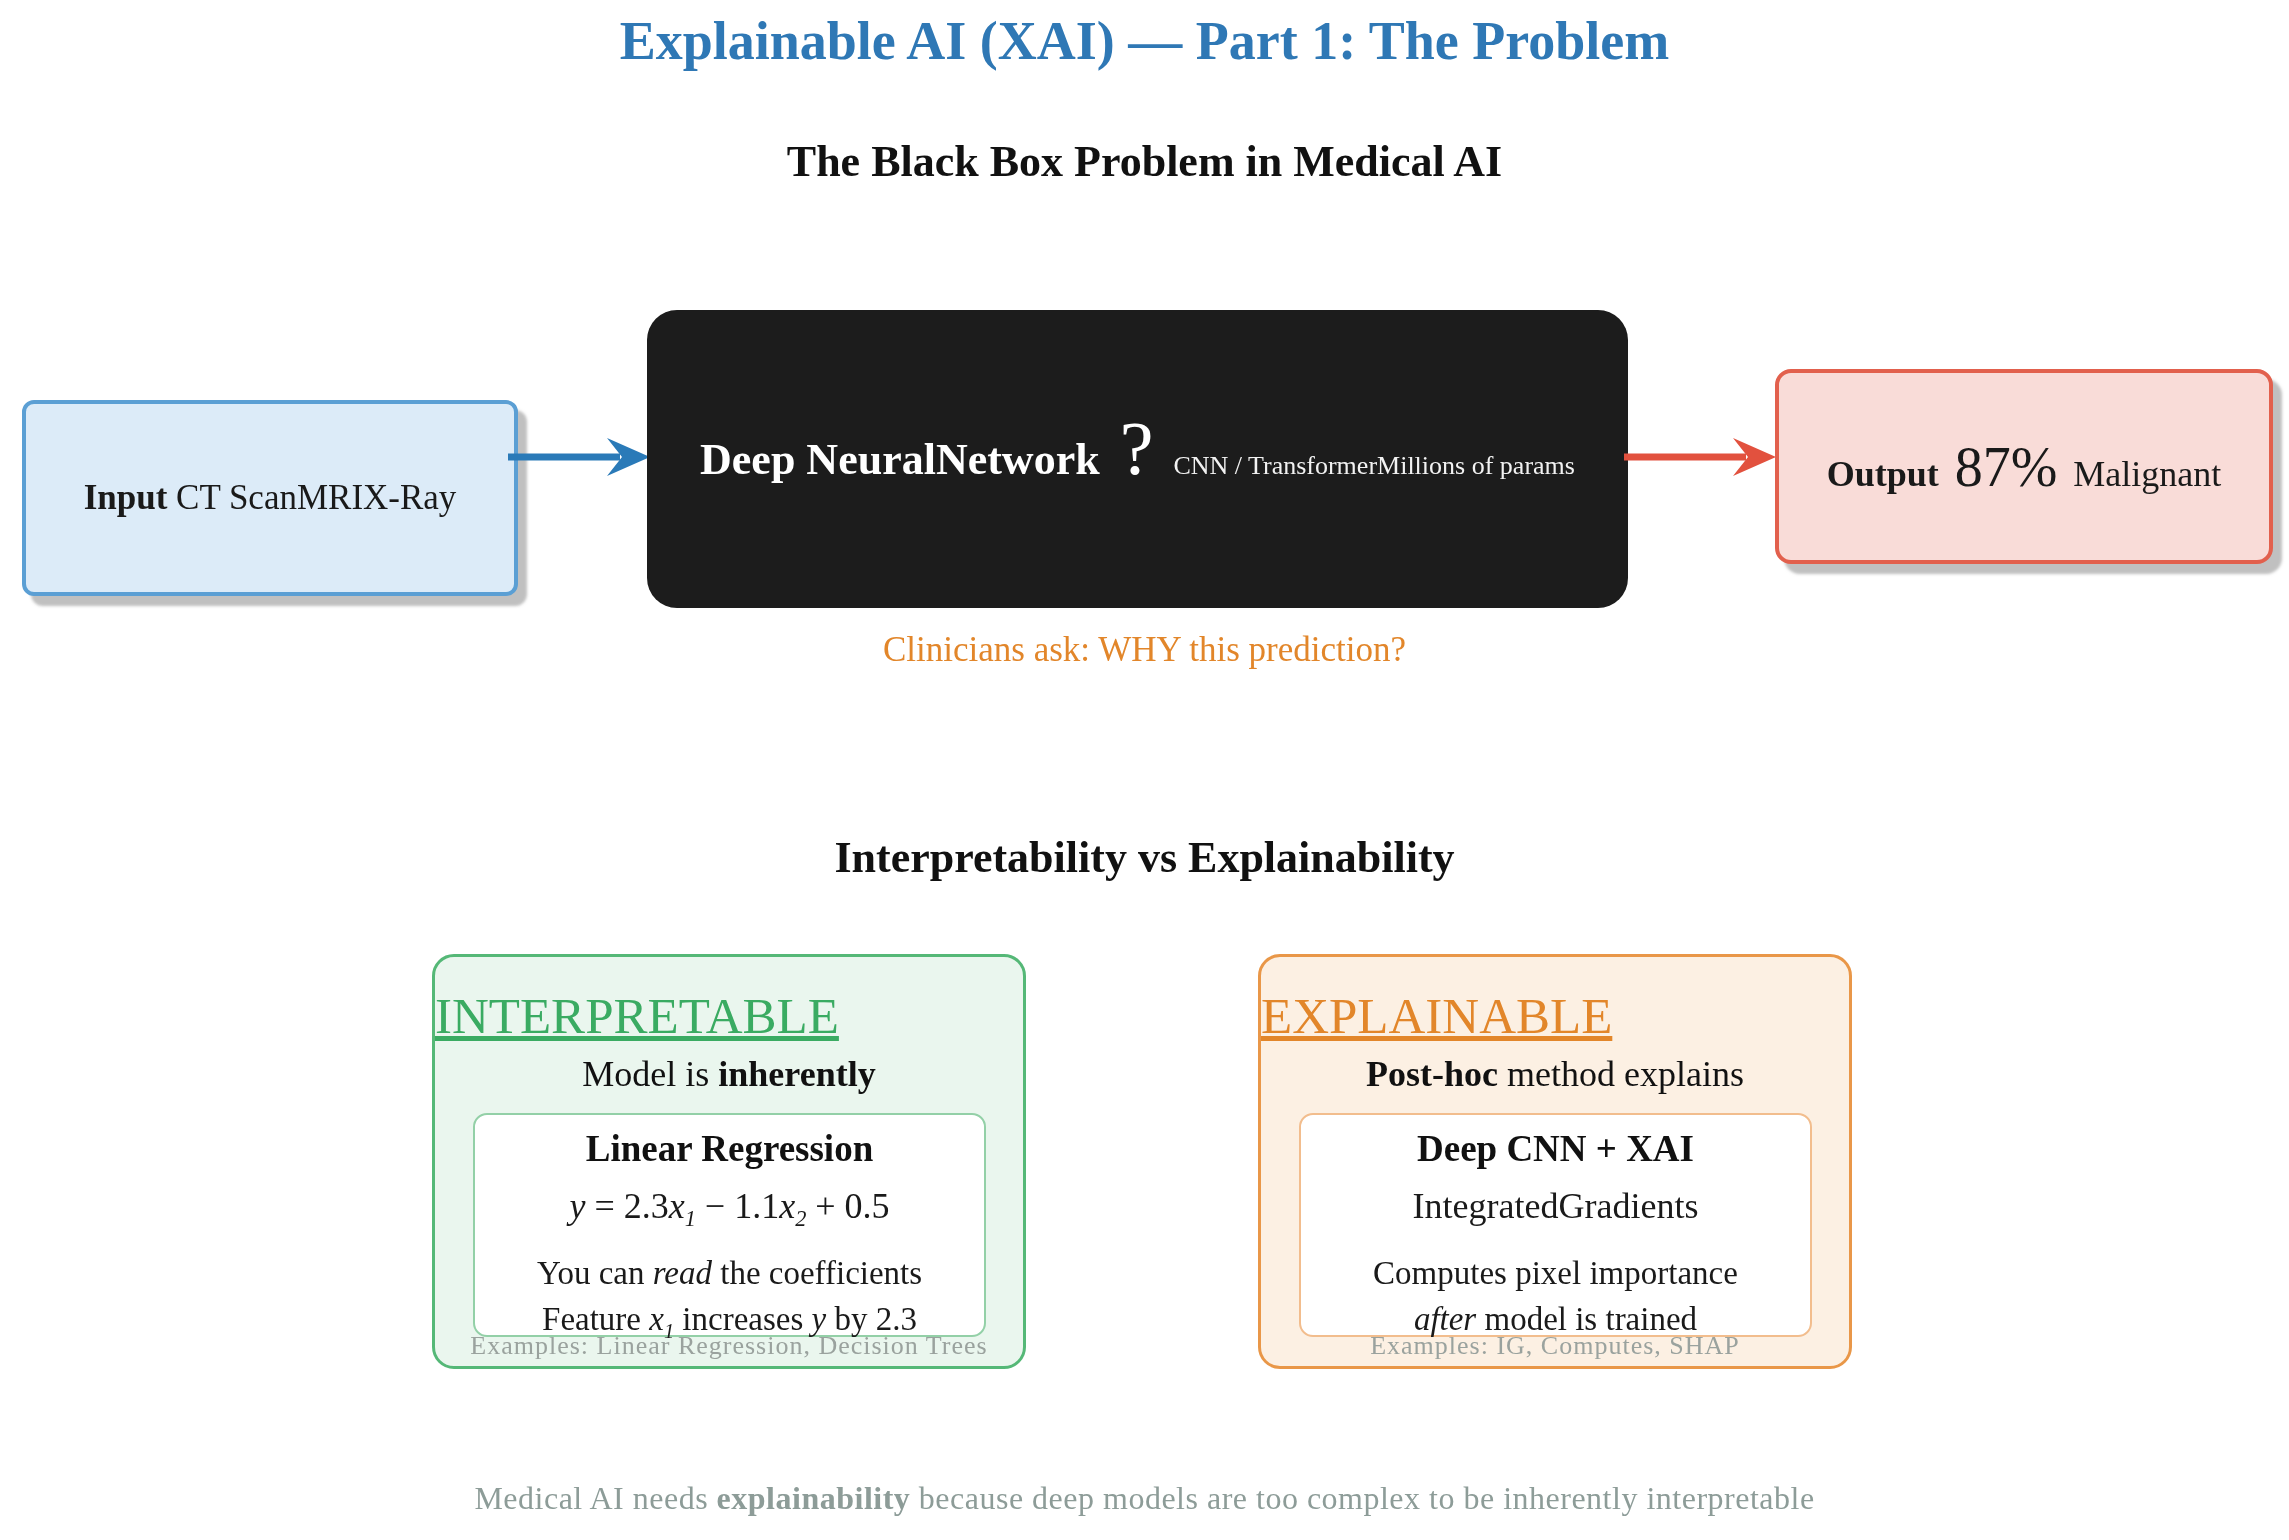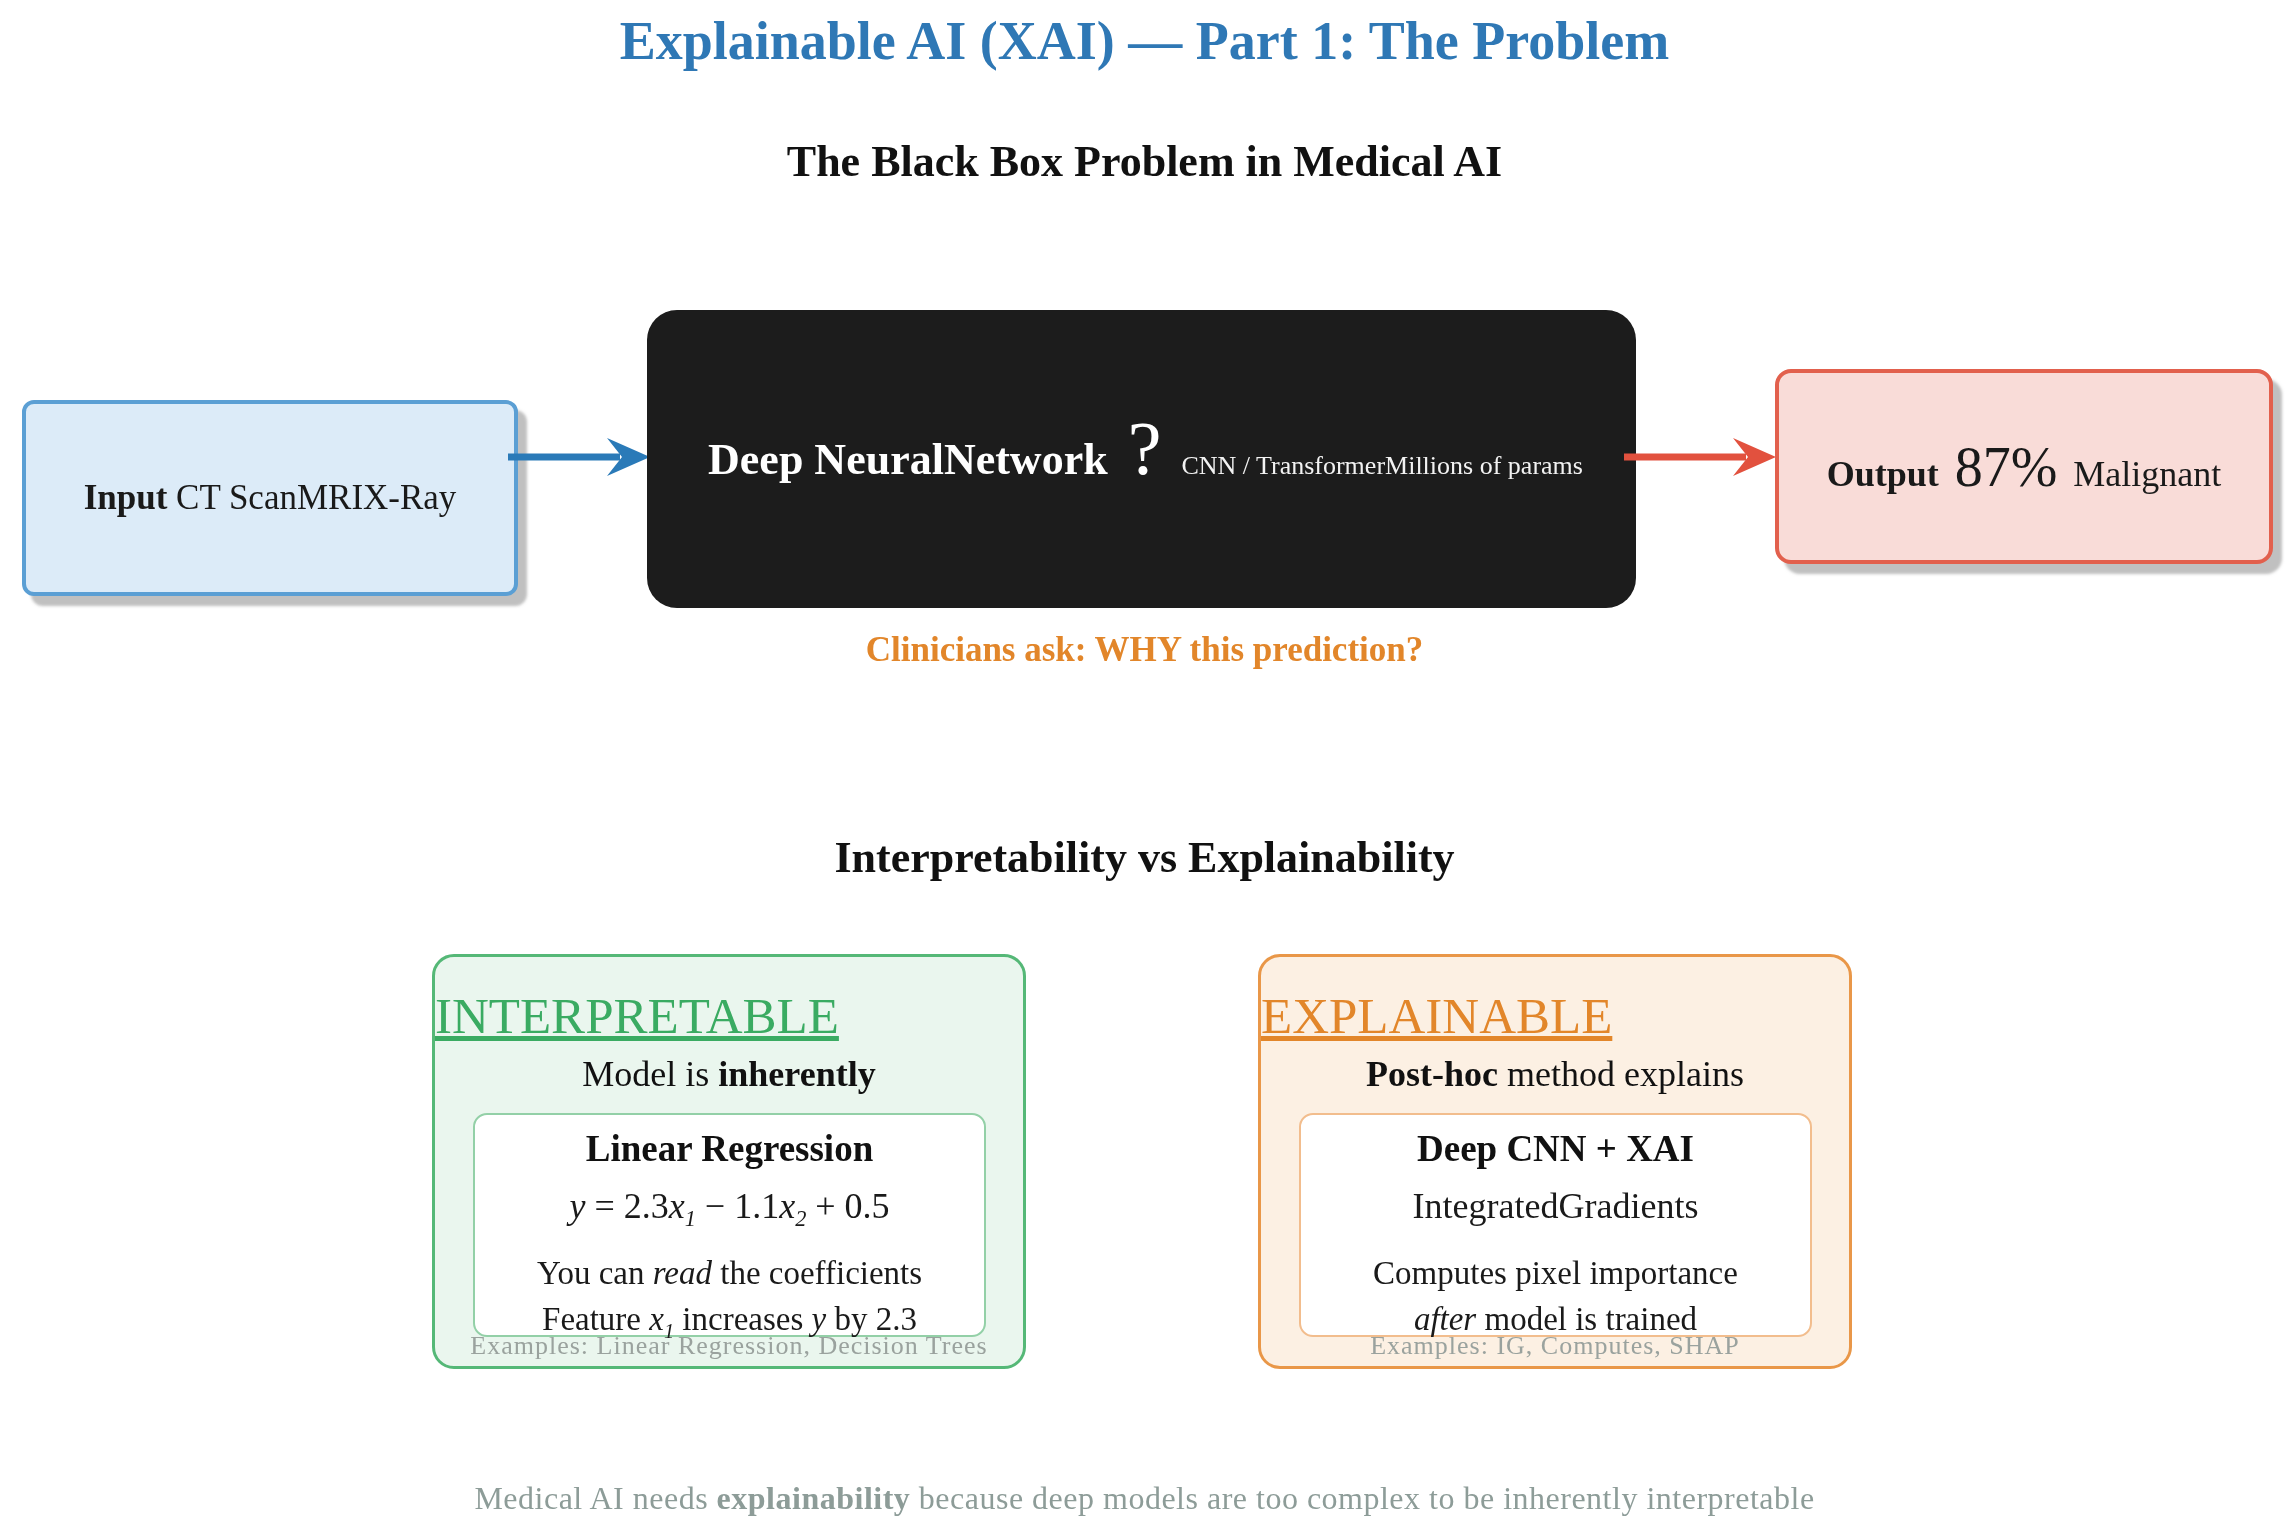--- a/index.html
+++ b/index.html
@@ -16,38 +16,38 @@
   .h1{top:136px;font-size:44px;font-weight:bold;color:#111;}
   .h2{top:832px;font-size:44px;font-weight:bold;color:#111;}
 
   
   .node{display:flex;align-items:center;justify-content:center;}
   .input-box{
     left:22px;top:369px;width:488px;height:188px;border:4px solid #5b9fd4;border-radius:12px;
     background:#dcebf8;box-shadow:9px 10px 3px rgba(140,140,140,0.55);font-size:35px;margin-top:31px;
   }
   .network-box{
-    left:647px;top:310px;width:981px;height:298px;border-radius:30px;background:#1c1c1c;color:#fff;padding-left:8px;
+    left:647px;top:310px;width:981px;height:298px;border-radius:30px;background:#1c1c1c;color:#fff;
   }
   .network-inner{display:inline-flex;align-items:baseline;gap:20px;}
   .network-main{font-size:44px;font-weight:bold;}
   .network-q{font-size:76px;font-weight:normal;line-height:0;}
   .network-detail{font-size:26px;color:#f2f2f2;}
   .output-box{
     left:1775px;top:369px;width:490px;height:187px;border:4px solid #e2604d;border-radius:16px;
     background:#f9dcd8;box-shadow:9px 10px 3px rgba(140,140,140,0.55);
   }
   .output-inner{display:inline-flex;align-items:baseline;gap:16px;}
   .output-word{font-size:36px;font-weight:bold;}
   .output-value{font-size:56px;}
   .output-rest{font-size:36px;}
 
   .arrow-svg{position:absolute;}
 
-  .clinicians{top:630px;font-size:35px;font-weight:bold;color:#e2862a;}
+  .clinicians{top:630px;font-size:35px;font-weight:normal;color:#e2862a;}
 
   
   .panel{top:954px;width:588px;height:409px;border-radius:22px;}
   .panel-green{left:432px;border:3px solid #55b877;background:#eaf6ee;}
   .panel-orange{left:1258px;border:3px solid #e99748;background:#fcf0e3;}
   .panel .ptitle{top:34px;left:0;width:100%;text-align:left;font-size:51px;line-height:1;text-decoration:underline;}
   .ptitle-green{color:#3aab62;}
   .ptitle-orange{color:#e2862a;}
   .panel .psub{top:96px;left:0;width:100%;text-align:center;font-size:36px;color:#111;}
   .card{

